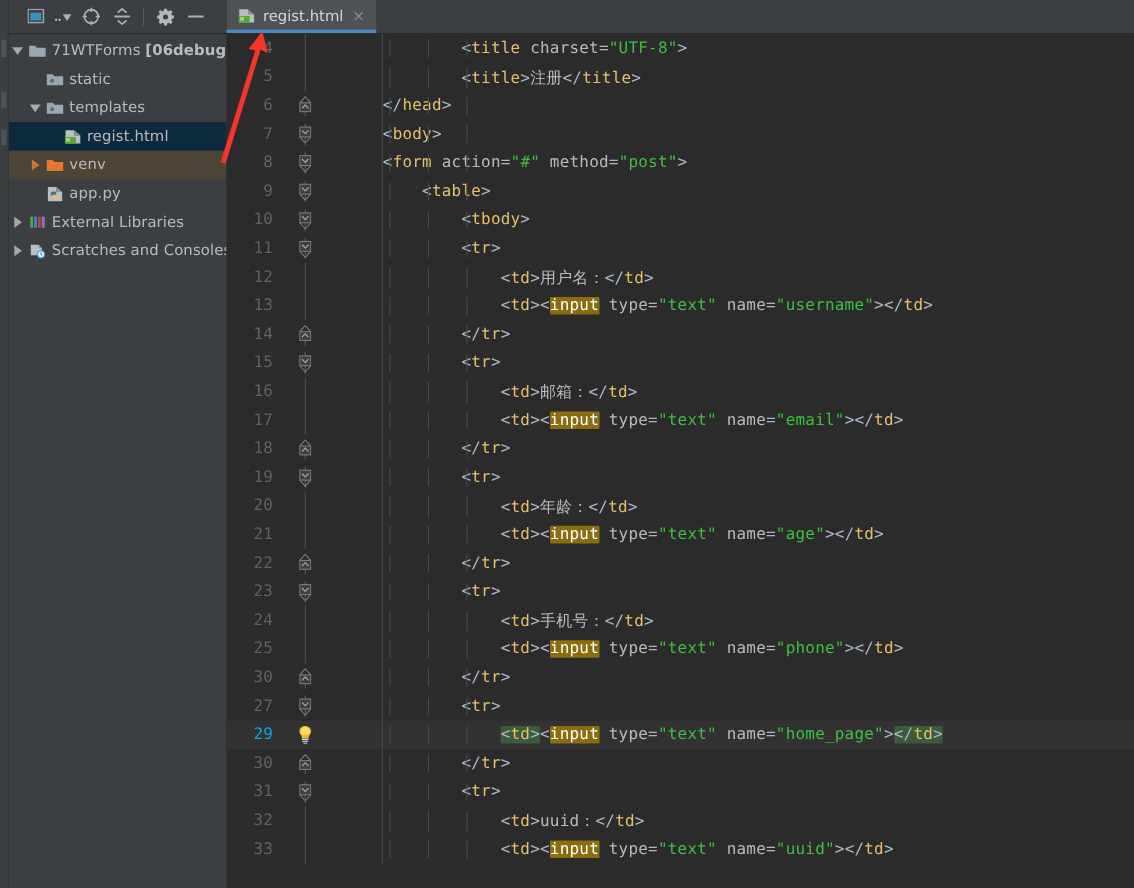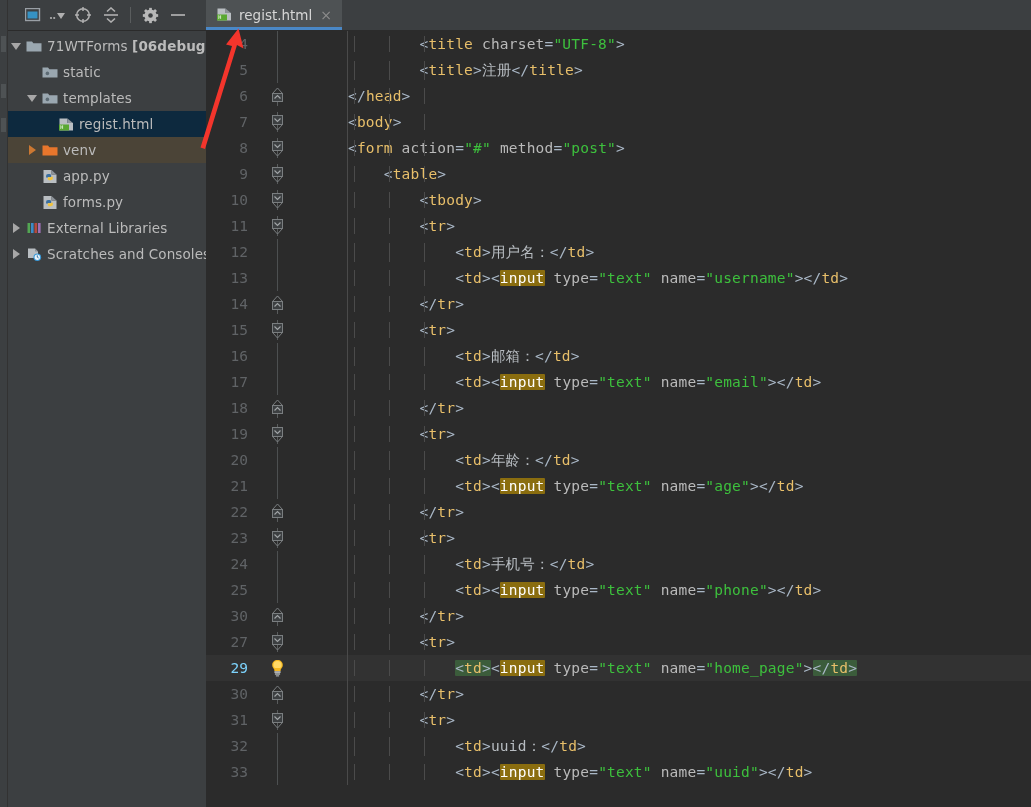--- a/index.html
+++ b/index.html
@@ -118,21 +118,21 @@
     font-family: "DejaVu Sans Mono", monospace;
     font-size: 14.5px;
   }
   .row.current { background: #323232; }
   .lineno {
     width: 50px; flex: 0 0 50px; text-align: right;
     padding-right: 8px;
     color: #606366; font-size: 14.5px;
     font-family: "DejaVu Sans Mono", monospace;
   }
-  .row.current .lineno { color: #7dd3fc; }
+  .row.current .lineno { color: #0ea5e9; }
   .gutter-icons {
     width: 42px; flex: 0 0 42px; position: relative; height: 26px;
   }
   .fold {
     position: absolute; left: 16px; top: 3px;
     width: 11px; height: 20px;
   }
   .bulb {
     position: absolute; left: 13px; top: 4px;
     width: 17px; height: 18px;
@@ -329,33 +329,20 @@
           <svg width="17" height="15" viewBox="0 0 17 15">
             <path d="M1.5 1 L9.5 1 L9.5 5.5 L14.5 5.5 L14.5 14 L1.5 14 Z" fill="#b9bec2"></path>
             <path d="M9.5 1 L14.5 5.5 L9.5 5.5 Z" fill="#8d9399"></path>
             <path d="M4 7.2 a2.1 2.1 0 0 1 2.1 -2.1 h1.6 a1.5 1.5 0 0 1 1.5 1.5 v1.4 h-3.6 v0.9 h-0.2 a1.4 1.4 0 0 1 -1.4 -1.4 z" fill="#3b6fa0"></path>
             <path d="M11 9.1 a2.1 2.1 0 0 1 -2.1 2.1 h-1.6 a1.5 1.5 0 0 1 -1.5 -1.5 v-1.4 h3.6 v-0.9 h0.2 a1.4 1.4 0 0 1 1.4 1.4 z" fill="#f2c33c"></path>
           </svg>
         </span>
         <span class="tlabel">app.py</span>
       </div>
 
-      <div class="tree-row">
-        <span class="ind1"></span>
-        <span class="arrow"></span>
-        <span class="ticon">
-          <svg width="17" height="15" viewBox="0 0 17 15">
-            <path d="M1.5 1 L9.5 1 L9.5 5.5 L14.5 5.5 L14.5 14 L1.5 14 Z" fill="#b9bec2"></path>
-            <path d="M9.5 1 L14.5 5.5 L9.5 5.5 Z" fill="#8d9399"></path>
-            <path d="M4 7.2 a2.1 2.1 0 0 1 2.1 -2.1 h1.6 a1.5 1.5 0 0 1 1.5 1.5 v1.4 h-3.6 v0.9 h-0.2 a1.4 1.4 0 0 1 -1.4 -1.4 z" fill="#3b6fa0"></path>
-            <path d="M11 9.1 a2.1 2.1 0 0 1 -2.1 2.1 h-1.6 a1.5 1.5 0 0 1 -1.5 -1.5 v-1.4 h3.6 v-0.9 h0.2 a1.4 1.4 0 0 1 1.4 1.4 z" fill="#f2c33c"></path>
-          </svg>
-        </span>
-        <span class="tlabel">forms.py</span>
-      </div>
 
       <div class="tree-row">
         <span class="arrow right">
             <i></i>
           </span>
         <span class="ticon">
           <svg width="16" height="14" viewBox="0 0 16 14">
             <rect x="1.5" y="2" width="2.6" height="10" fill="#53a653"></rect>
             <rect x="5" y="2" width="2.6" height="10" fill="#3b8bc9"></rect>
             <rect x="8.5" y="2" width="2.6" height="10" fill="#b5483d"></rect>

